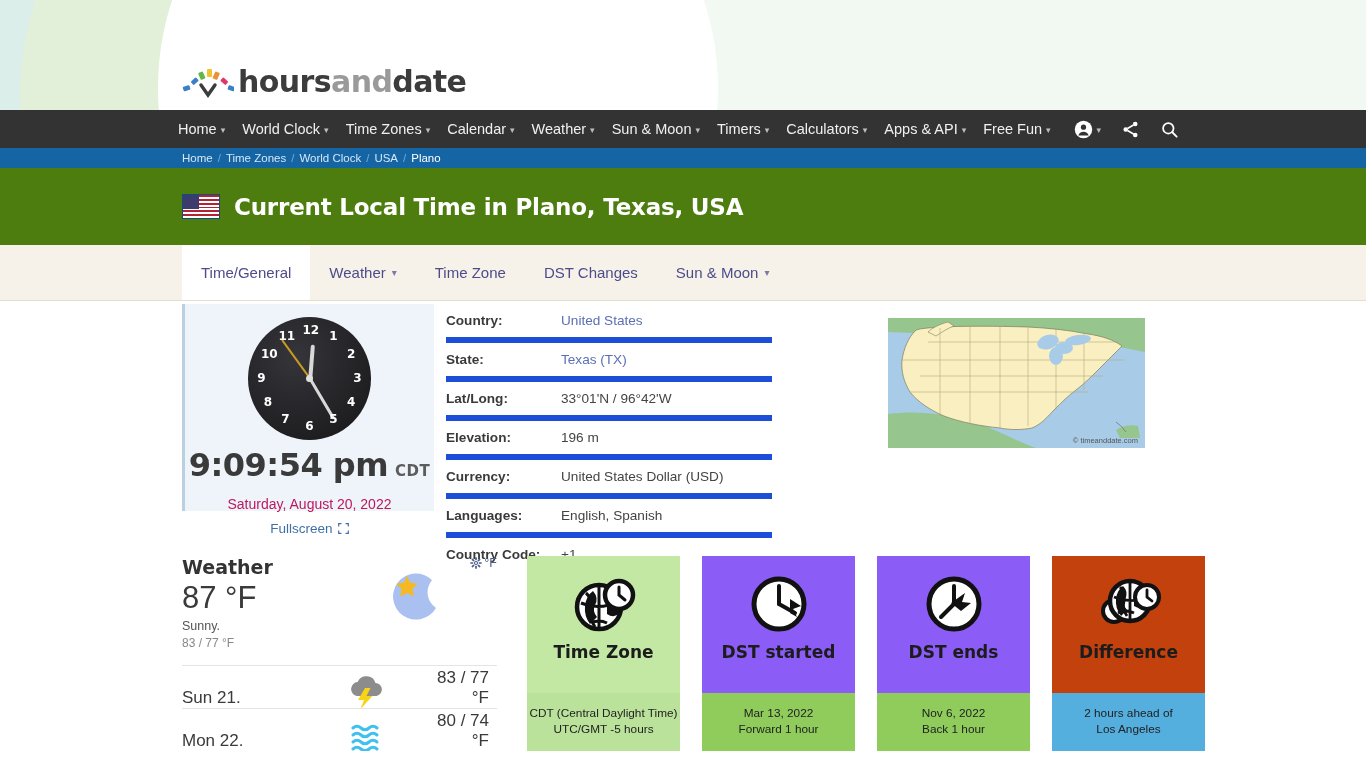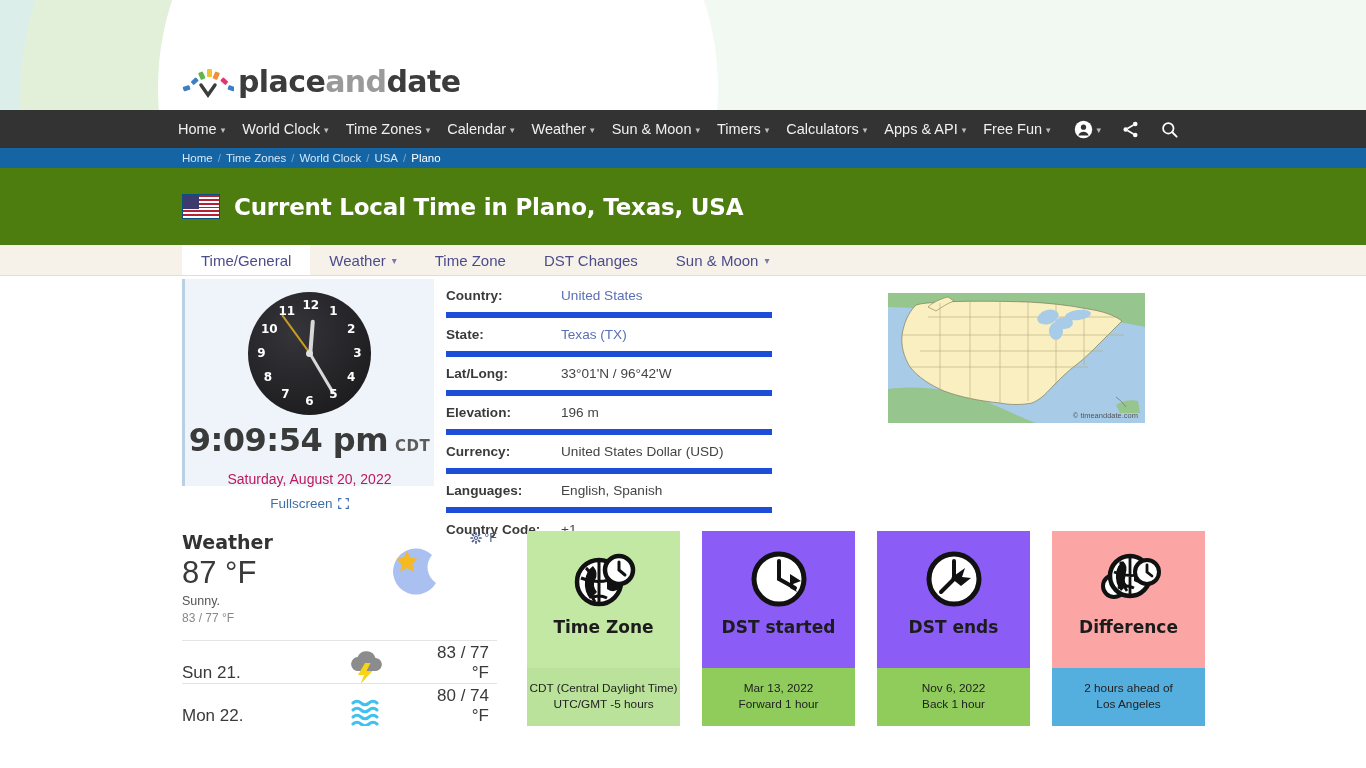--- a/index.html
+++ b/index.html
@@ -133,21 +133,21 @@
   .searchbtn {
     width: 32px; height: 31px;
     background: #3a86c8;
     border: none;
     display: flex; align-items: center; justify-content: center;
     cursor: pointer;
   }
 
   
   .tabbar {
-    height: 31px;
+    height: 56px;
     background: #f7f2e9;
     display: flex; align-items: stretch;
     padding-left: 182px;
     border-bottom: 1px solid #e6ddcd;
   }
   .tab {
     display: flex; align-items: center; gap: 6px;
     padding: 0 19px;
     font-size: 15px;
     color: #4c4c8a;
@@ -279,21 +279,21 @@
   .card-bot {
     height: 58px;
     display: flex; flex-direction: column;
     align-items: center; justify-content: center;
     font-size: 11.8px; color: #222; line-height: 1.35; text-align: center;
   }
   .card.green .card-top { background: #8b5cf6; }
   .card.green .card-bot { background: #8fcc5c; }
   .card.green.hover .card-top { background: #c3e8a4; }
   .card.green.hover .card-bot { background: #bae29a; }
-  .card.blue .card-top { background: #fca5a5; }
+  .card.blue .card-top { background: #c2410c; }
   .card.blue .card-bot { background: #54aede; }
   .card-icon { width: 70px; height: 62px; }
 </style>
 </head>
 <body>
 
 <div class="banner">
   <div class="arc-teal"></div>
   <div class="arc-green"></div>
   <div class="arc-white"></div>
@@ -306,21 +306,21 @@
           <rect x="9" y="16" width="7" height="4.6" rx="1" fill="#3b7fc4" transform="rotate(-42 12.5 18)"></rect>
           <rect x="17" y="9" width="5" height="7.5" rx="1" fill="#63b64a" transform="rotate(-24 19.5 12)"></rect>
           <rect x="25" y="6" width="5" height="8" rx="1" fill="#f2c230"></rect>
           <rect x="32" y="9" width="5" height="7.5" rx="1" fill="#ef8f38" transform="rotate(24 34.5 12)"></rect>
           <rect x="39" y="16" width="7" height="4.6" rx="1" fill="#e0366e" transform="rotate(42 42.5 18)"></rect>
           <rect x="46" y="23" width="7" height="4.6" rx="1" fill="#3b7fc4" transform="rotate(18 49.5 25)"></rect>
           <path d="M19 22 L26 32 L33 22" fill="none" stroke="#3c3c3c" stroke-width="3.4"></path>
         </g>
       </svg>
     </span>
-    <span class="logo-text"><span class="lt-time">place</span><span class="lt-and">and</span><span class="lt-date">date</span></span>
+    <span class="logo-text"><span class="lt-time">hours</span><span class="lt-and">and</span><span class="lt-date">date</span></span>
   </div>
 </div>
 
 <div class="navbar">
   <div class="nav-item">
     <span>Home</span>
       <span class="caret">▾</span>
   </div>
   <div class="nav-item">
     <span>World Clock</span>

